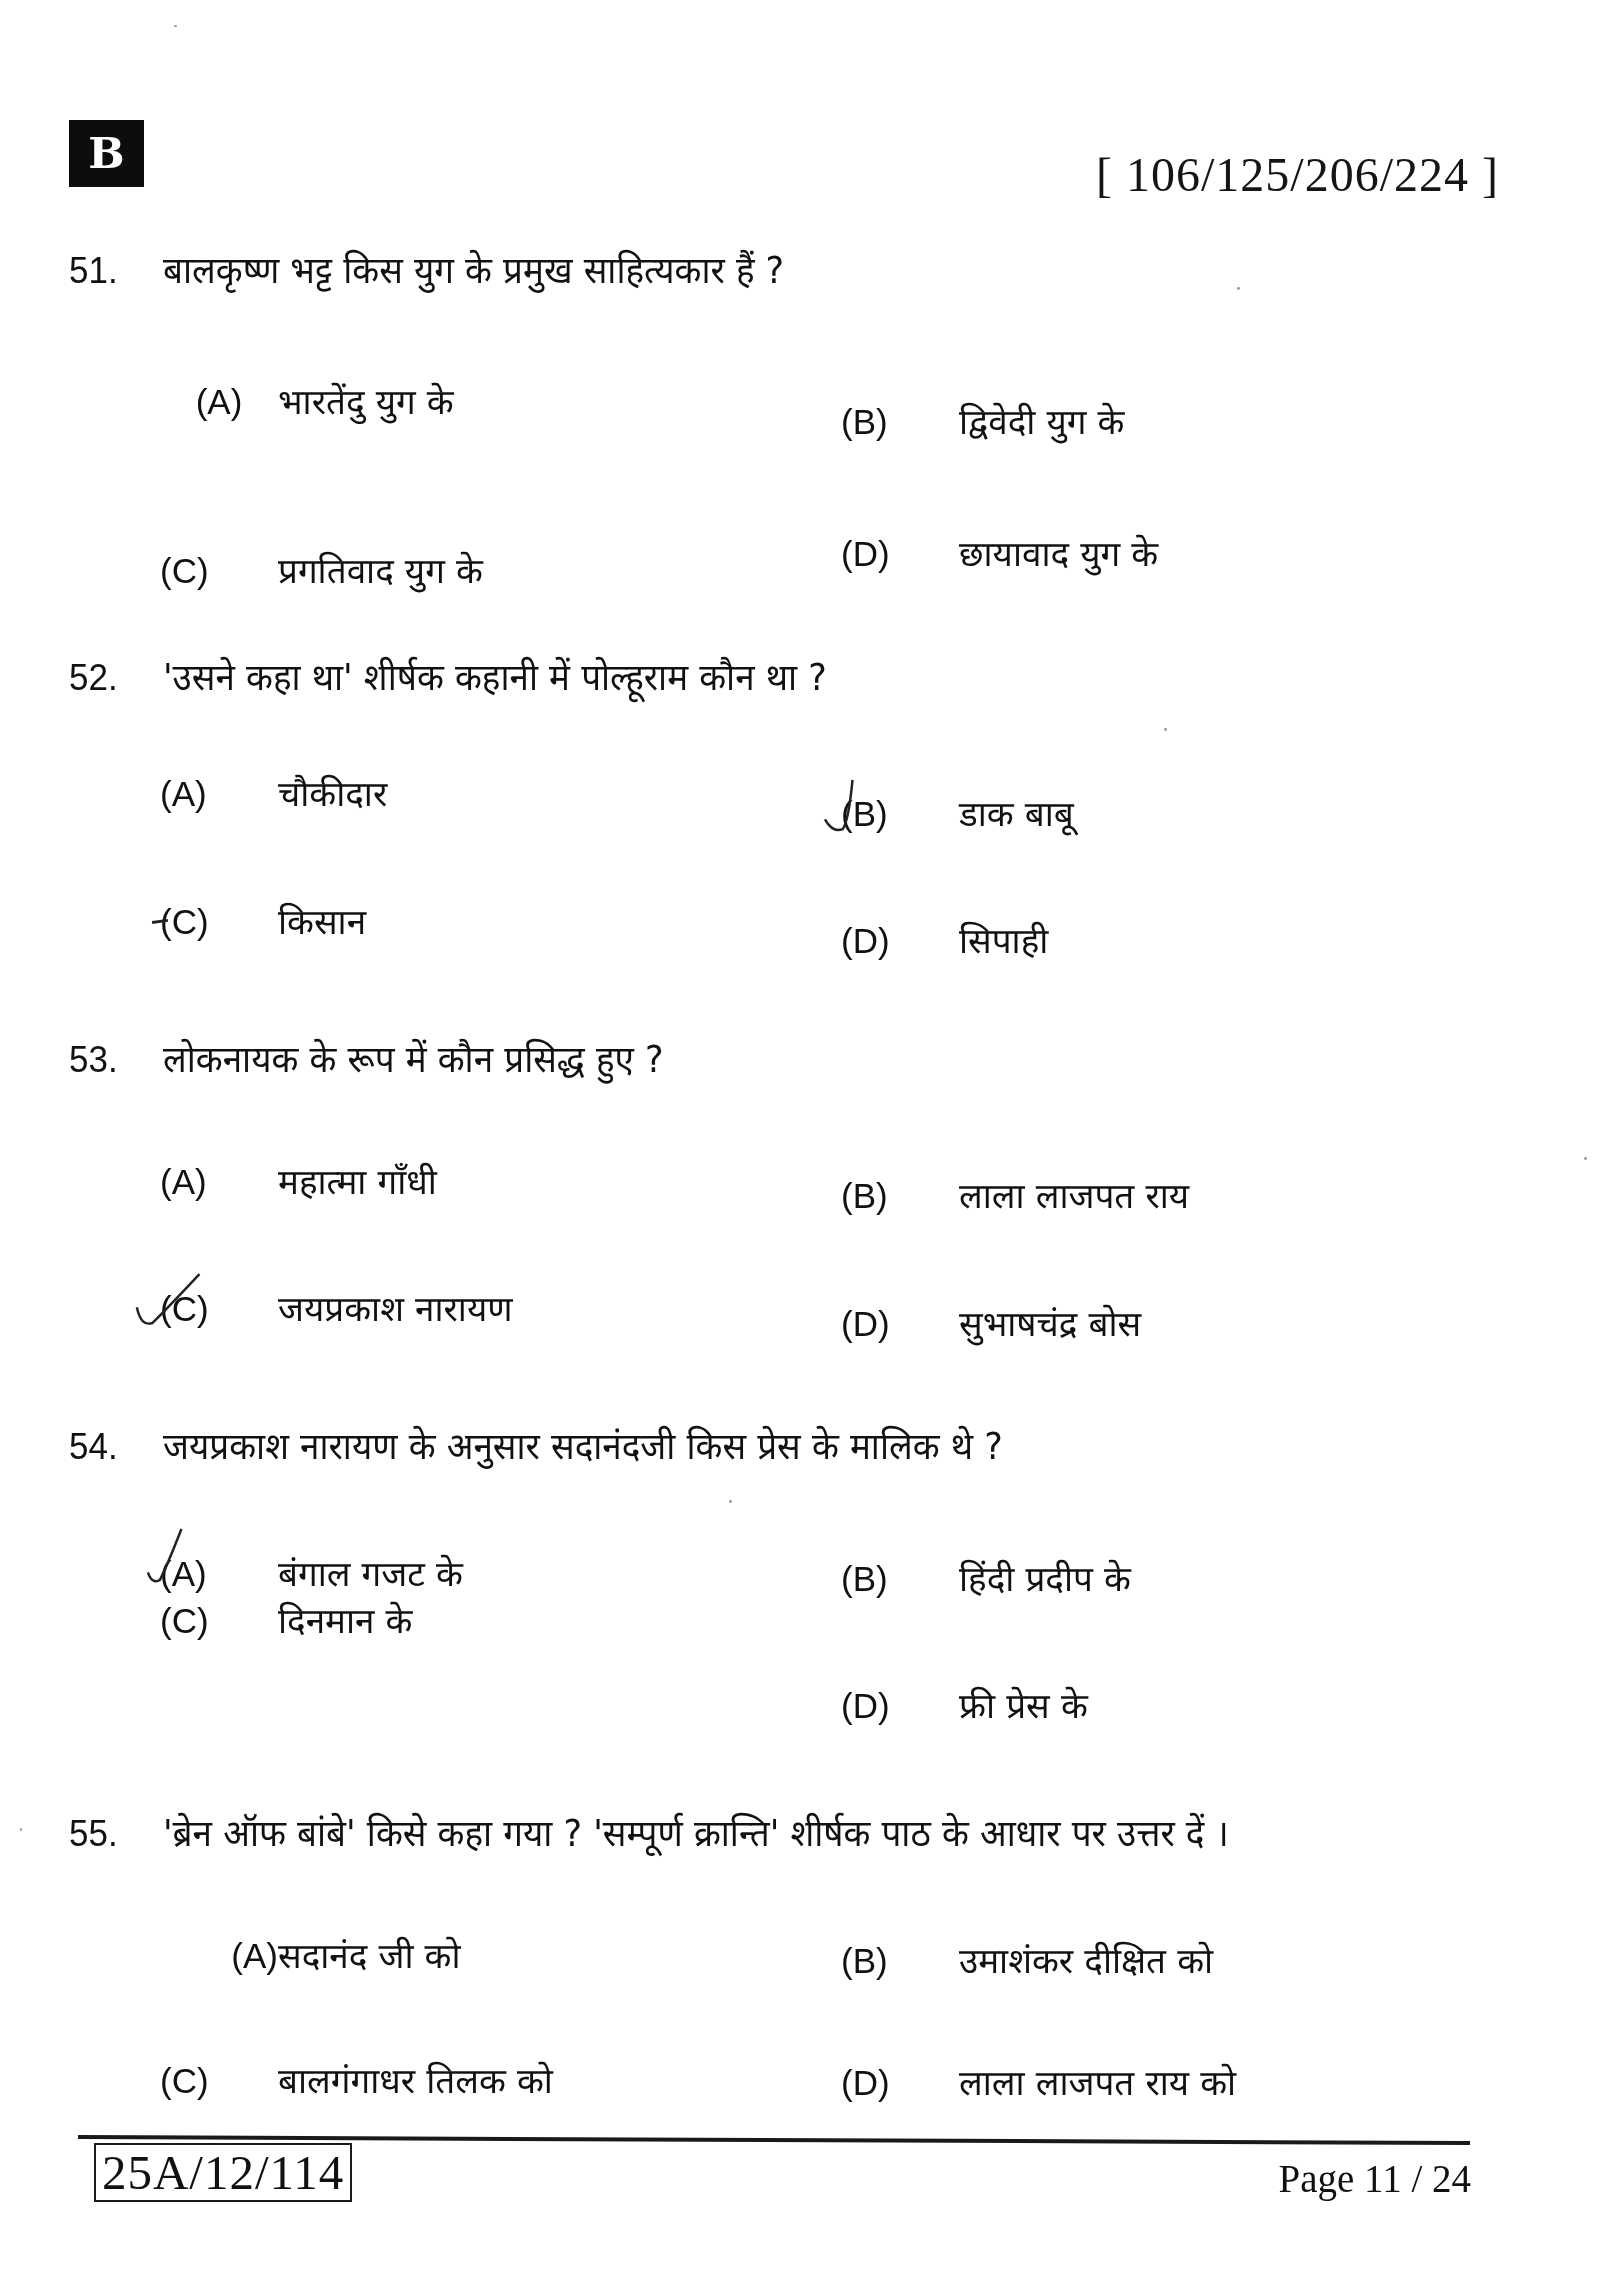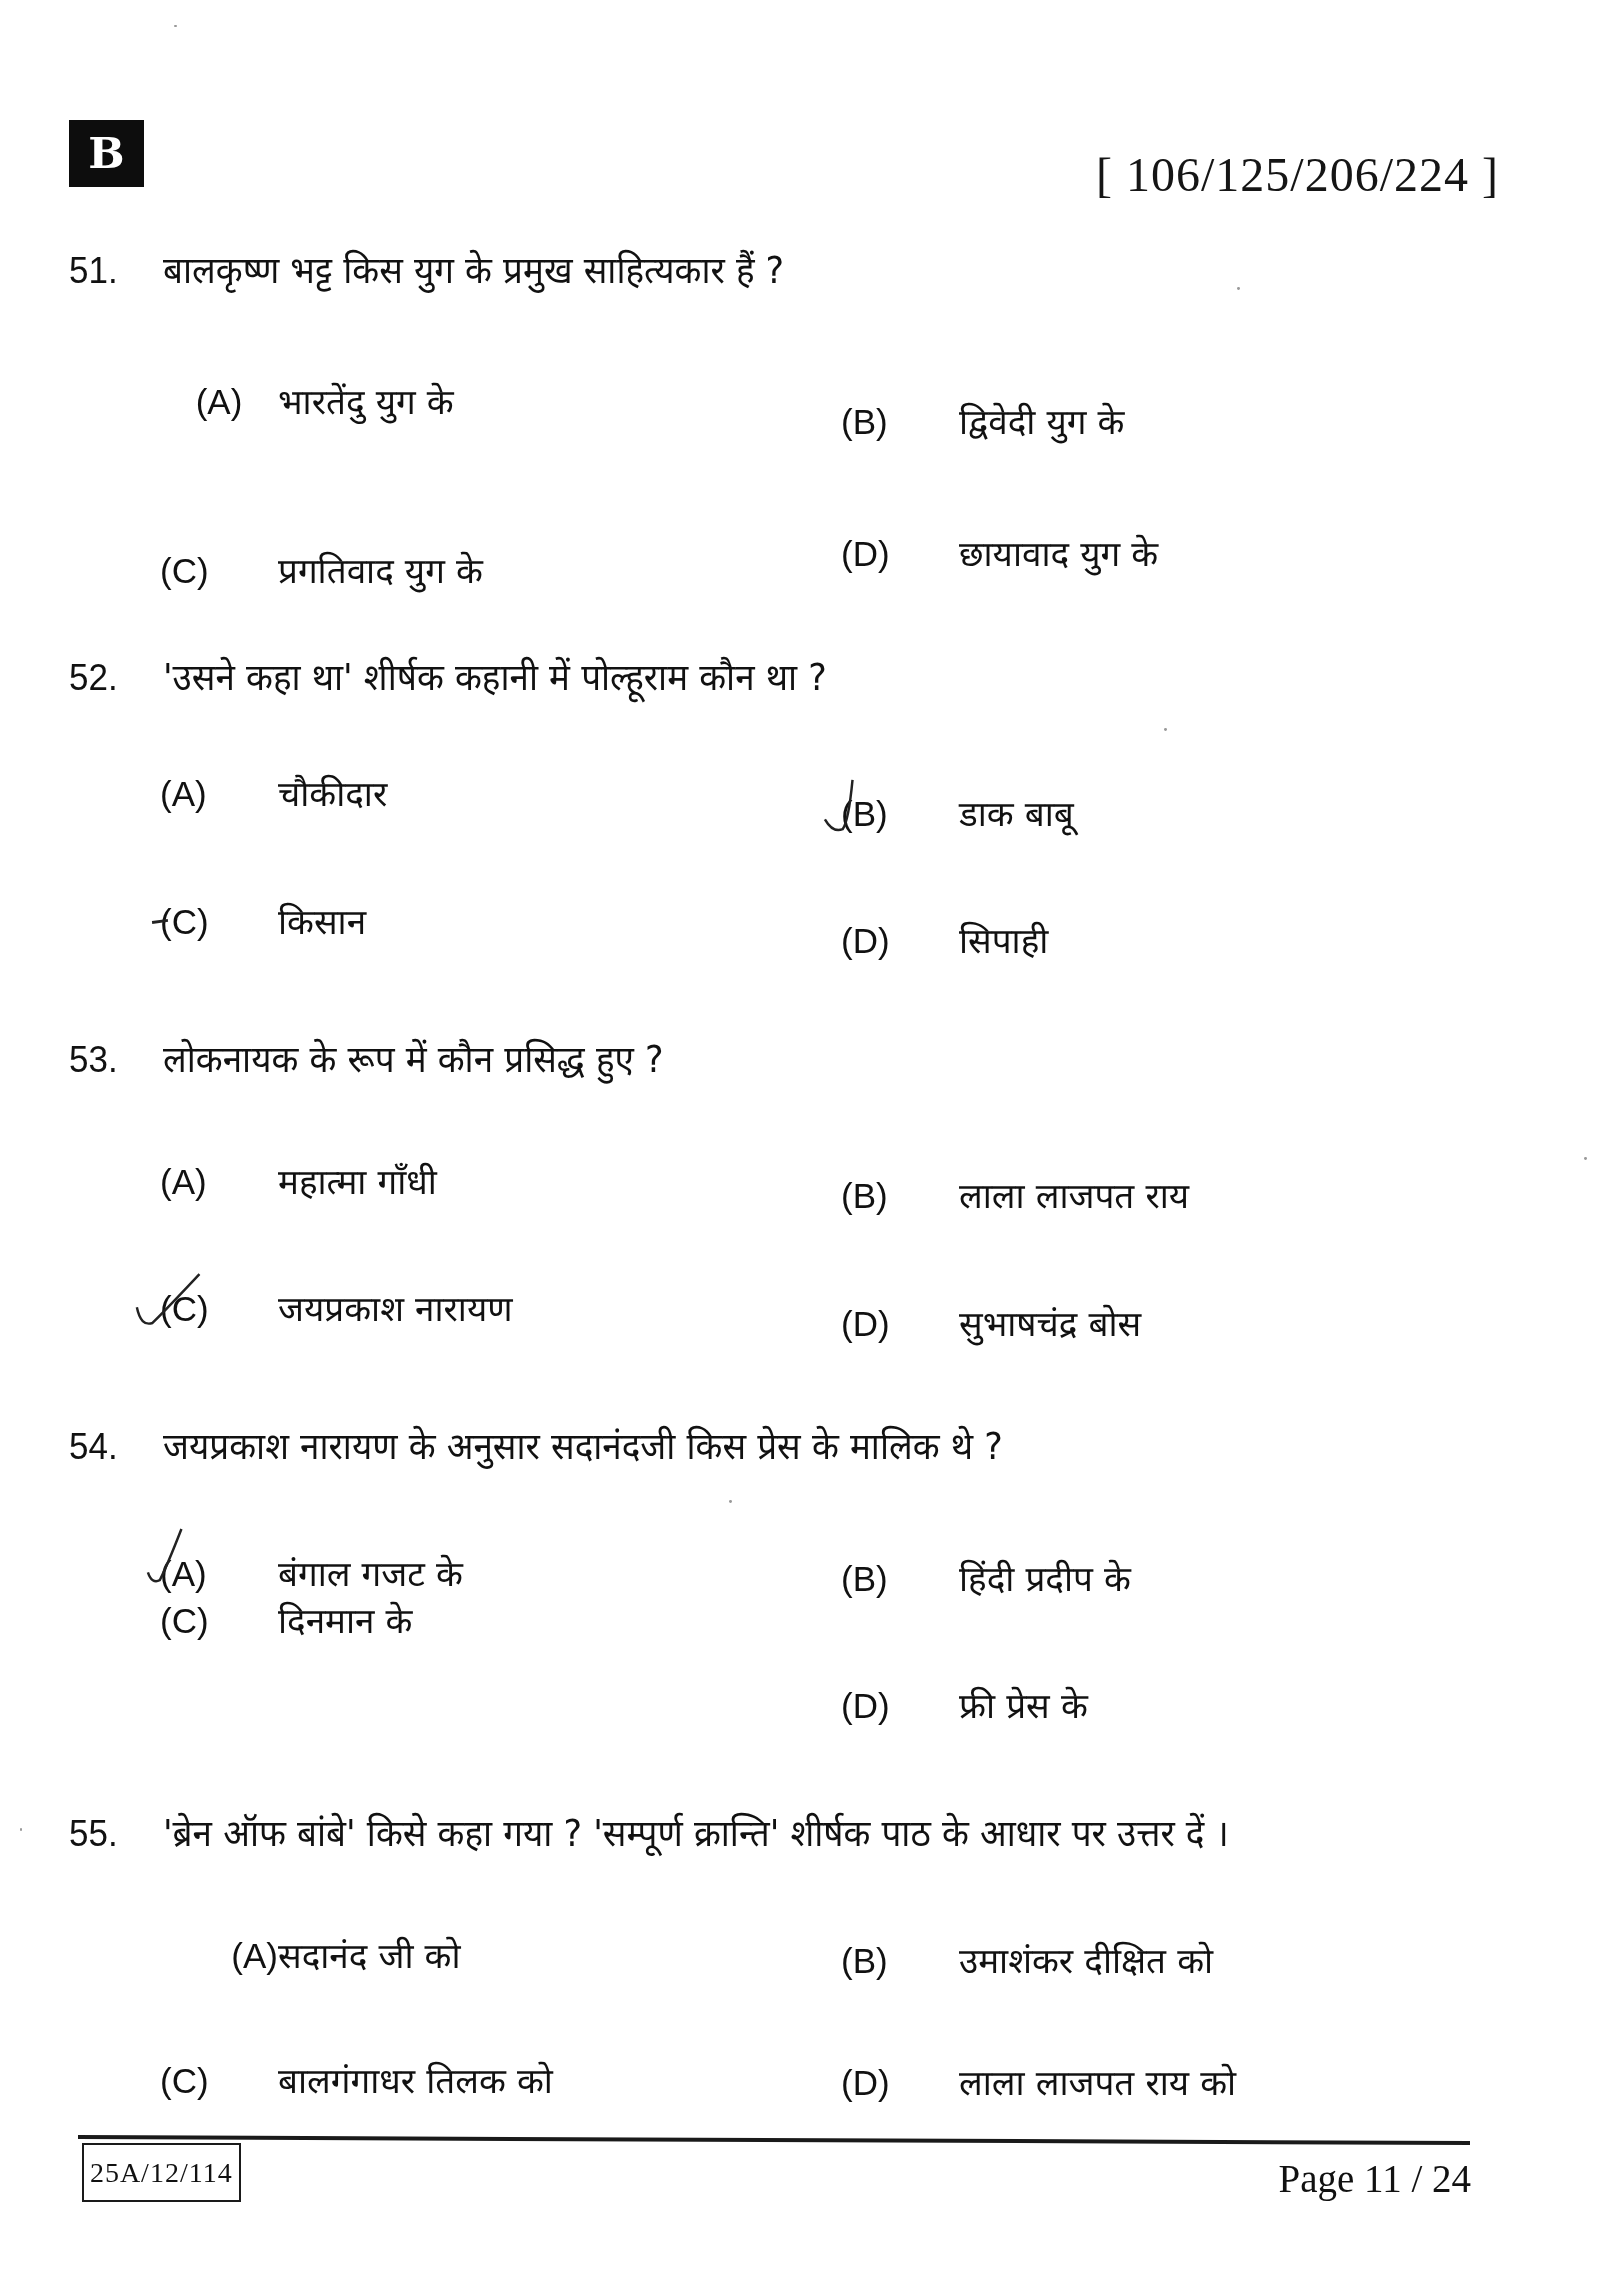--- a/index.html
+++ b/index.html
@@ -42,24 +42,24 @@
     }
     .strike-mark {
       position: absolute; left: -7.8px; top: 17.6px; width: 15.7px; height: 2.9px;
       background: #222; transform: rotate(-8deg);
     }
     .footer-rule {
       position: absolute; left: 78px; top: 2135px; width: 1392px; height: 3.9px;
       background: #1a1a1a; transform: rotate(0.25deg); transform-origin: left center;
     }
     .form-code {
-      position: absolute; left: 82px; top: 2143px; height: 55px; padding: 0 5.9px;
+      position: absolute; left: 94px; top: 2143px; height: 55px; padding: 0 5.9px;
       border: 2.9px solid #1a1a1a; border-top-width: 2.9px;
       font-family: "Liberation Serif", "DejaVu Serif", serif;
-      font-size: 28px; line-height: 55px; letter-spacing: 1px;
+      font-size: 49px; line-height: 55px; letter-spacing: 1px;
     }
     .page-number {
       position: absolute; left: 1157px; top: 2156px; width: 314px; text-align: right;
       font-family: "Liberation Serif", "DejaVu Serif", serif;
       font-size: 39px;
     }
     .speck { position: absolute; width: 2.9px; height: 2.9px; background: #999; border-radius: 50%; }
   </style>
 </head>
 <body>

